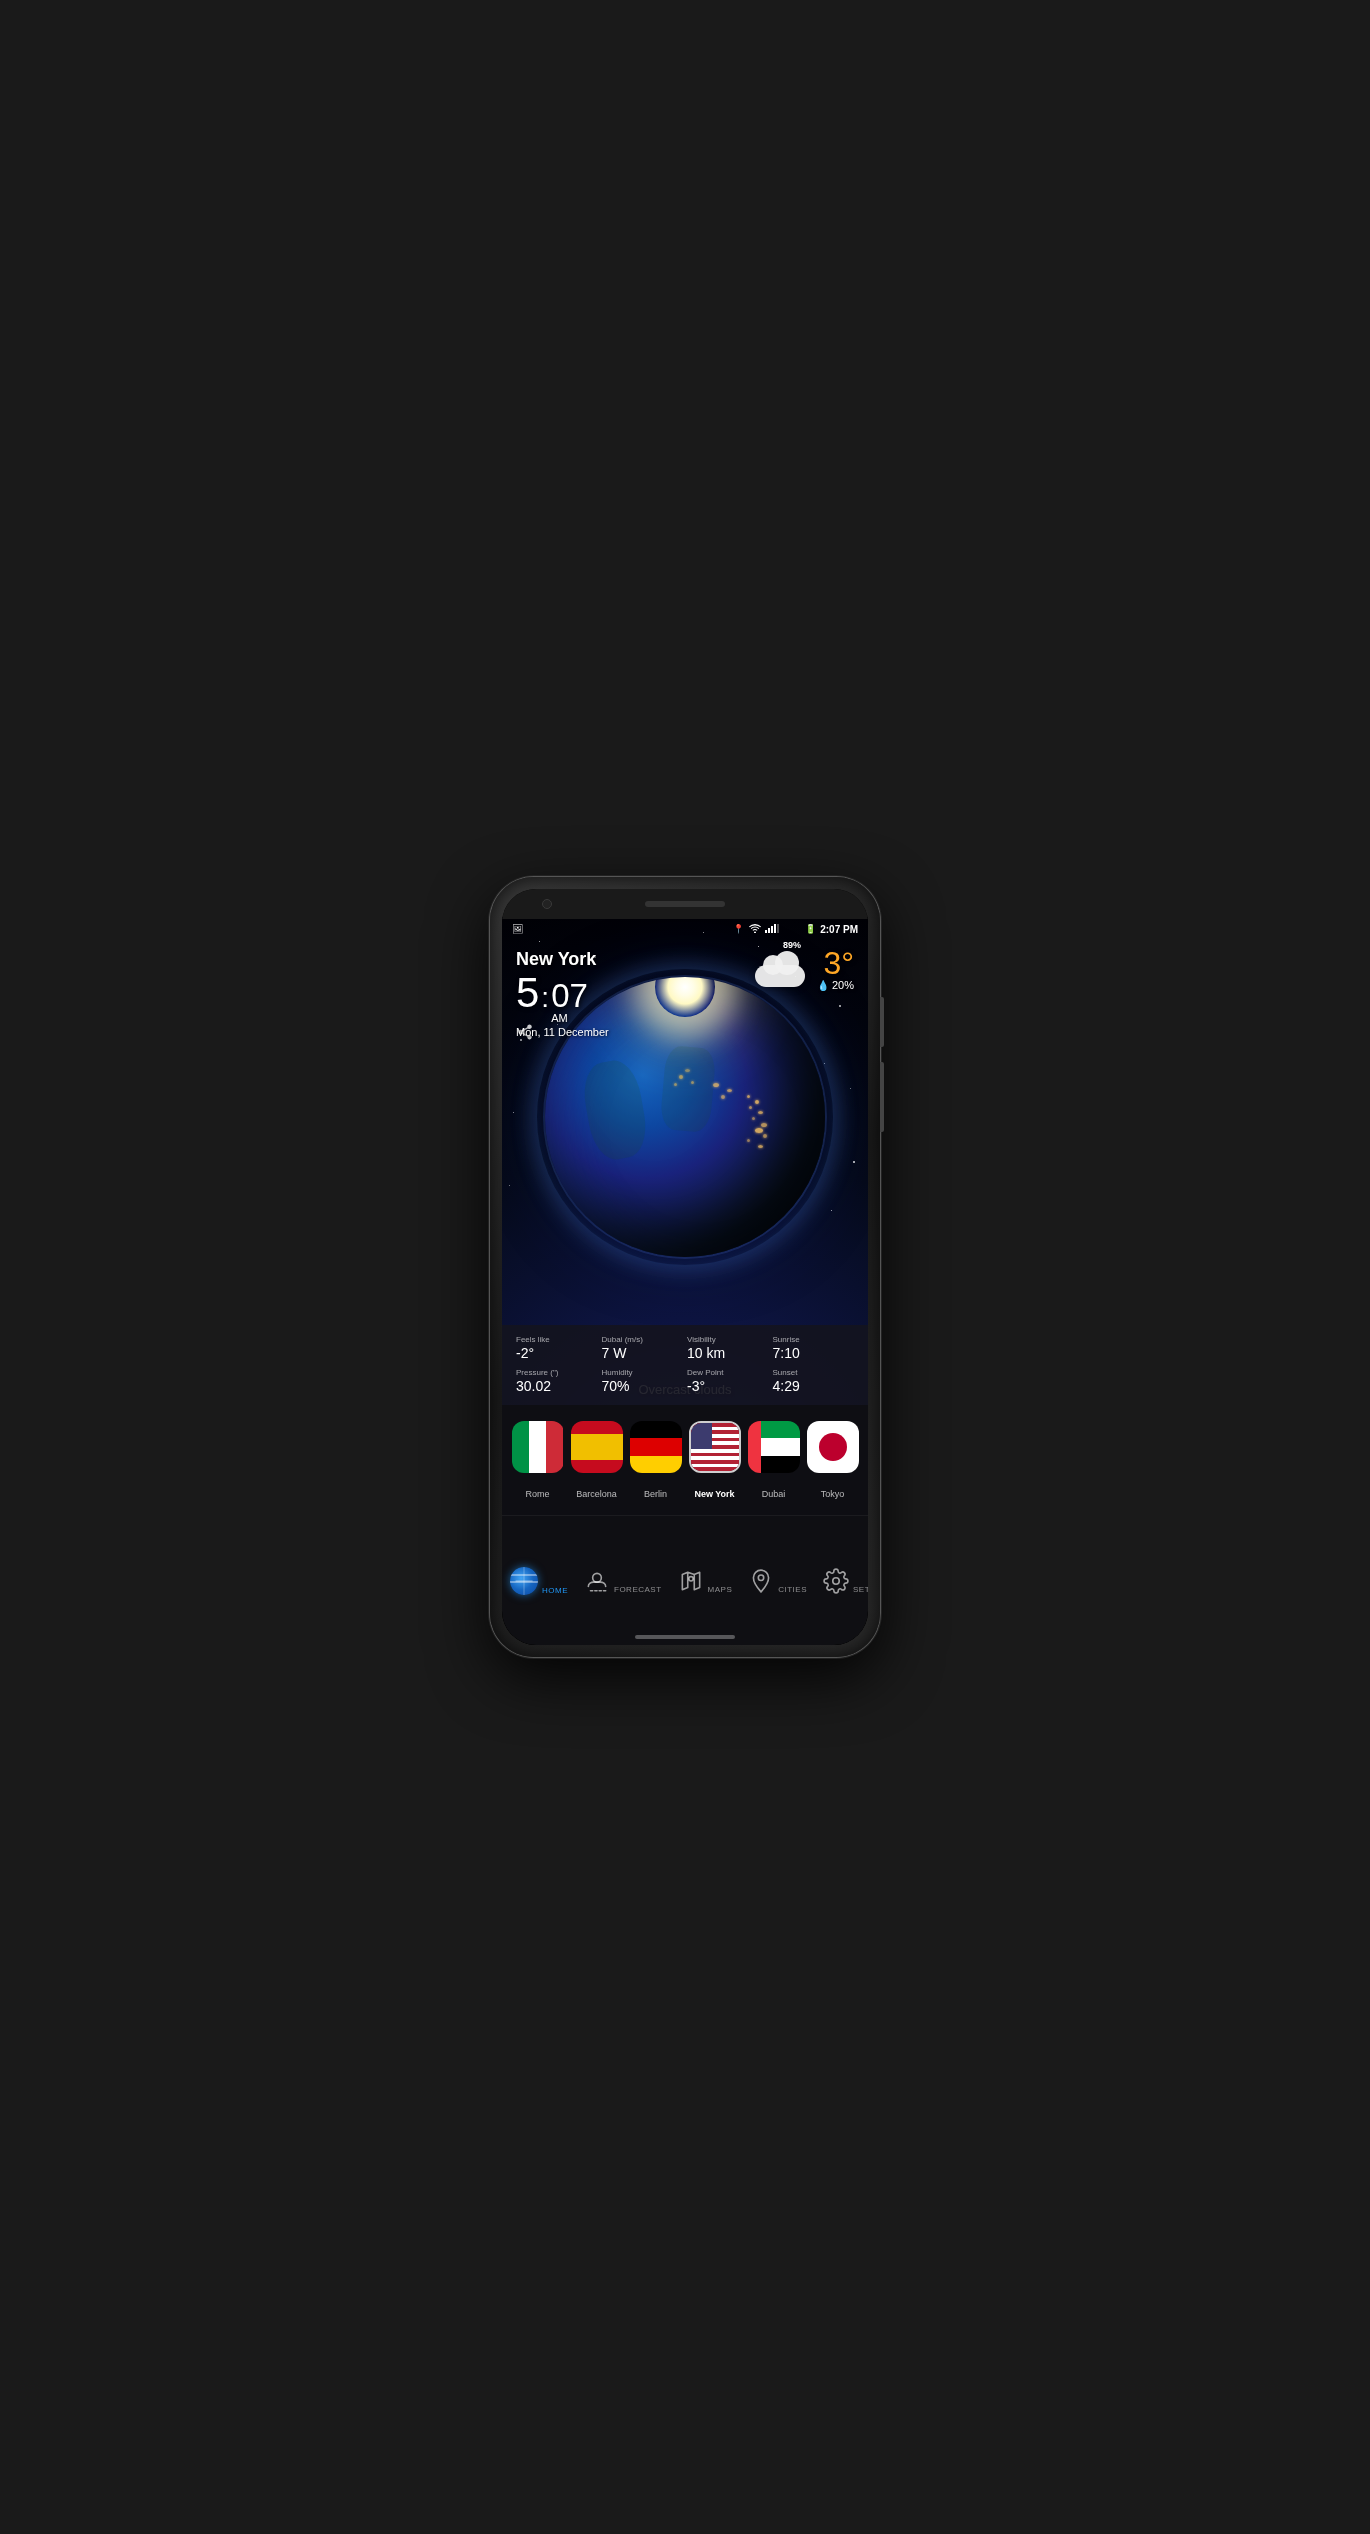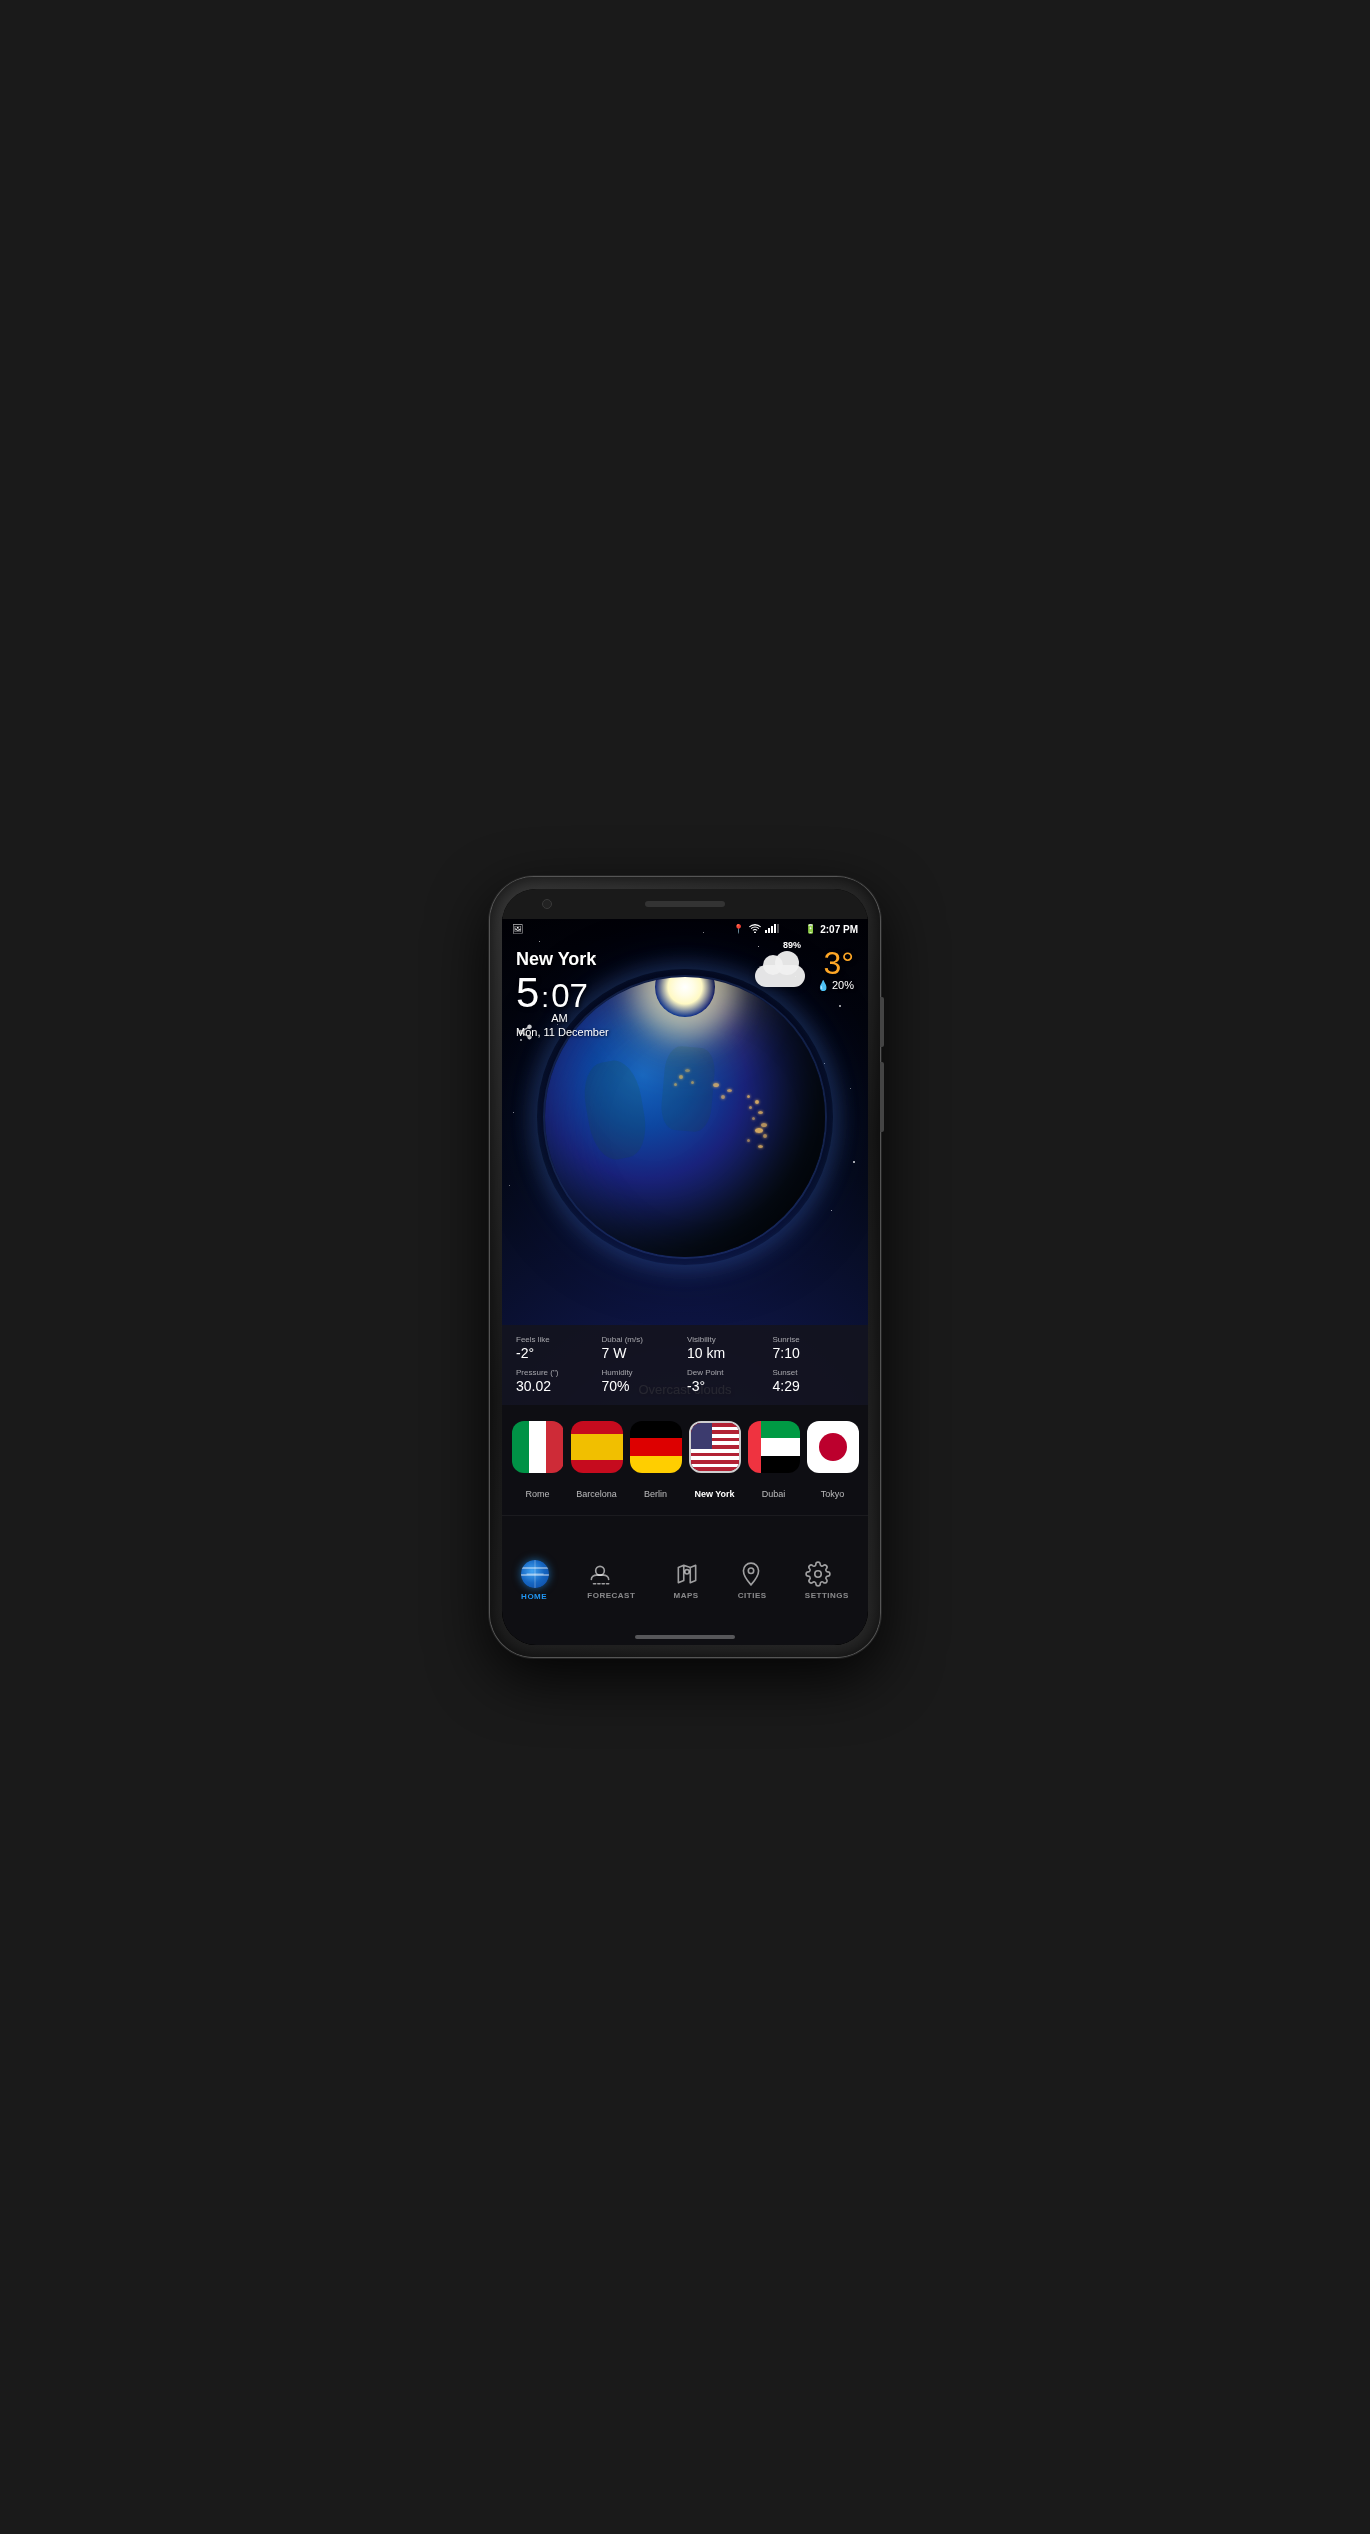--- a/index.html
+++ b/index.html
@@ -536,26 +536,24 @@
       height: 130px;
       background: rgba(15,15,20,0.97);
       display: flex;
       align-items: center;
       justify-content: space-around;
       border-top: 1px solid rgba(255,255,255,0.05);
     }
 
     .nav-item {
       display: flex;
-      flex-direction: column;
-      align-items: flex-start;
+      align-items: flex-end;
       gap: 4px;
       cursor: pointer;
       padding: 8px;
-      font-weight: bold;
     }
     .nav-label {
       font-size: 8px;
       color: rgba(255,255,255,0.5);
       letter-spacing: 0.5px;
       text-transform: uppercase;
     }
     .nav-label.active {
       color: #2196f3;
     }

